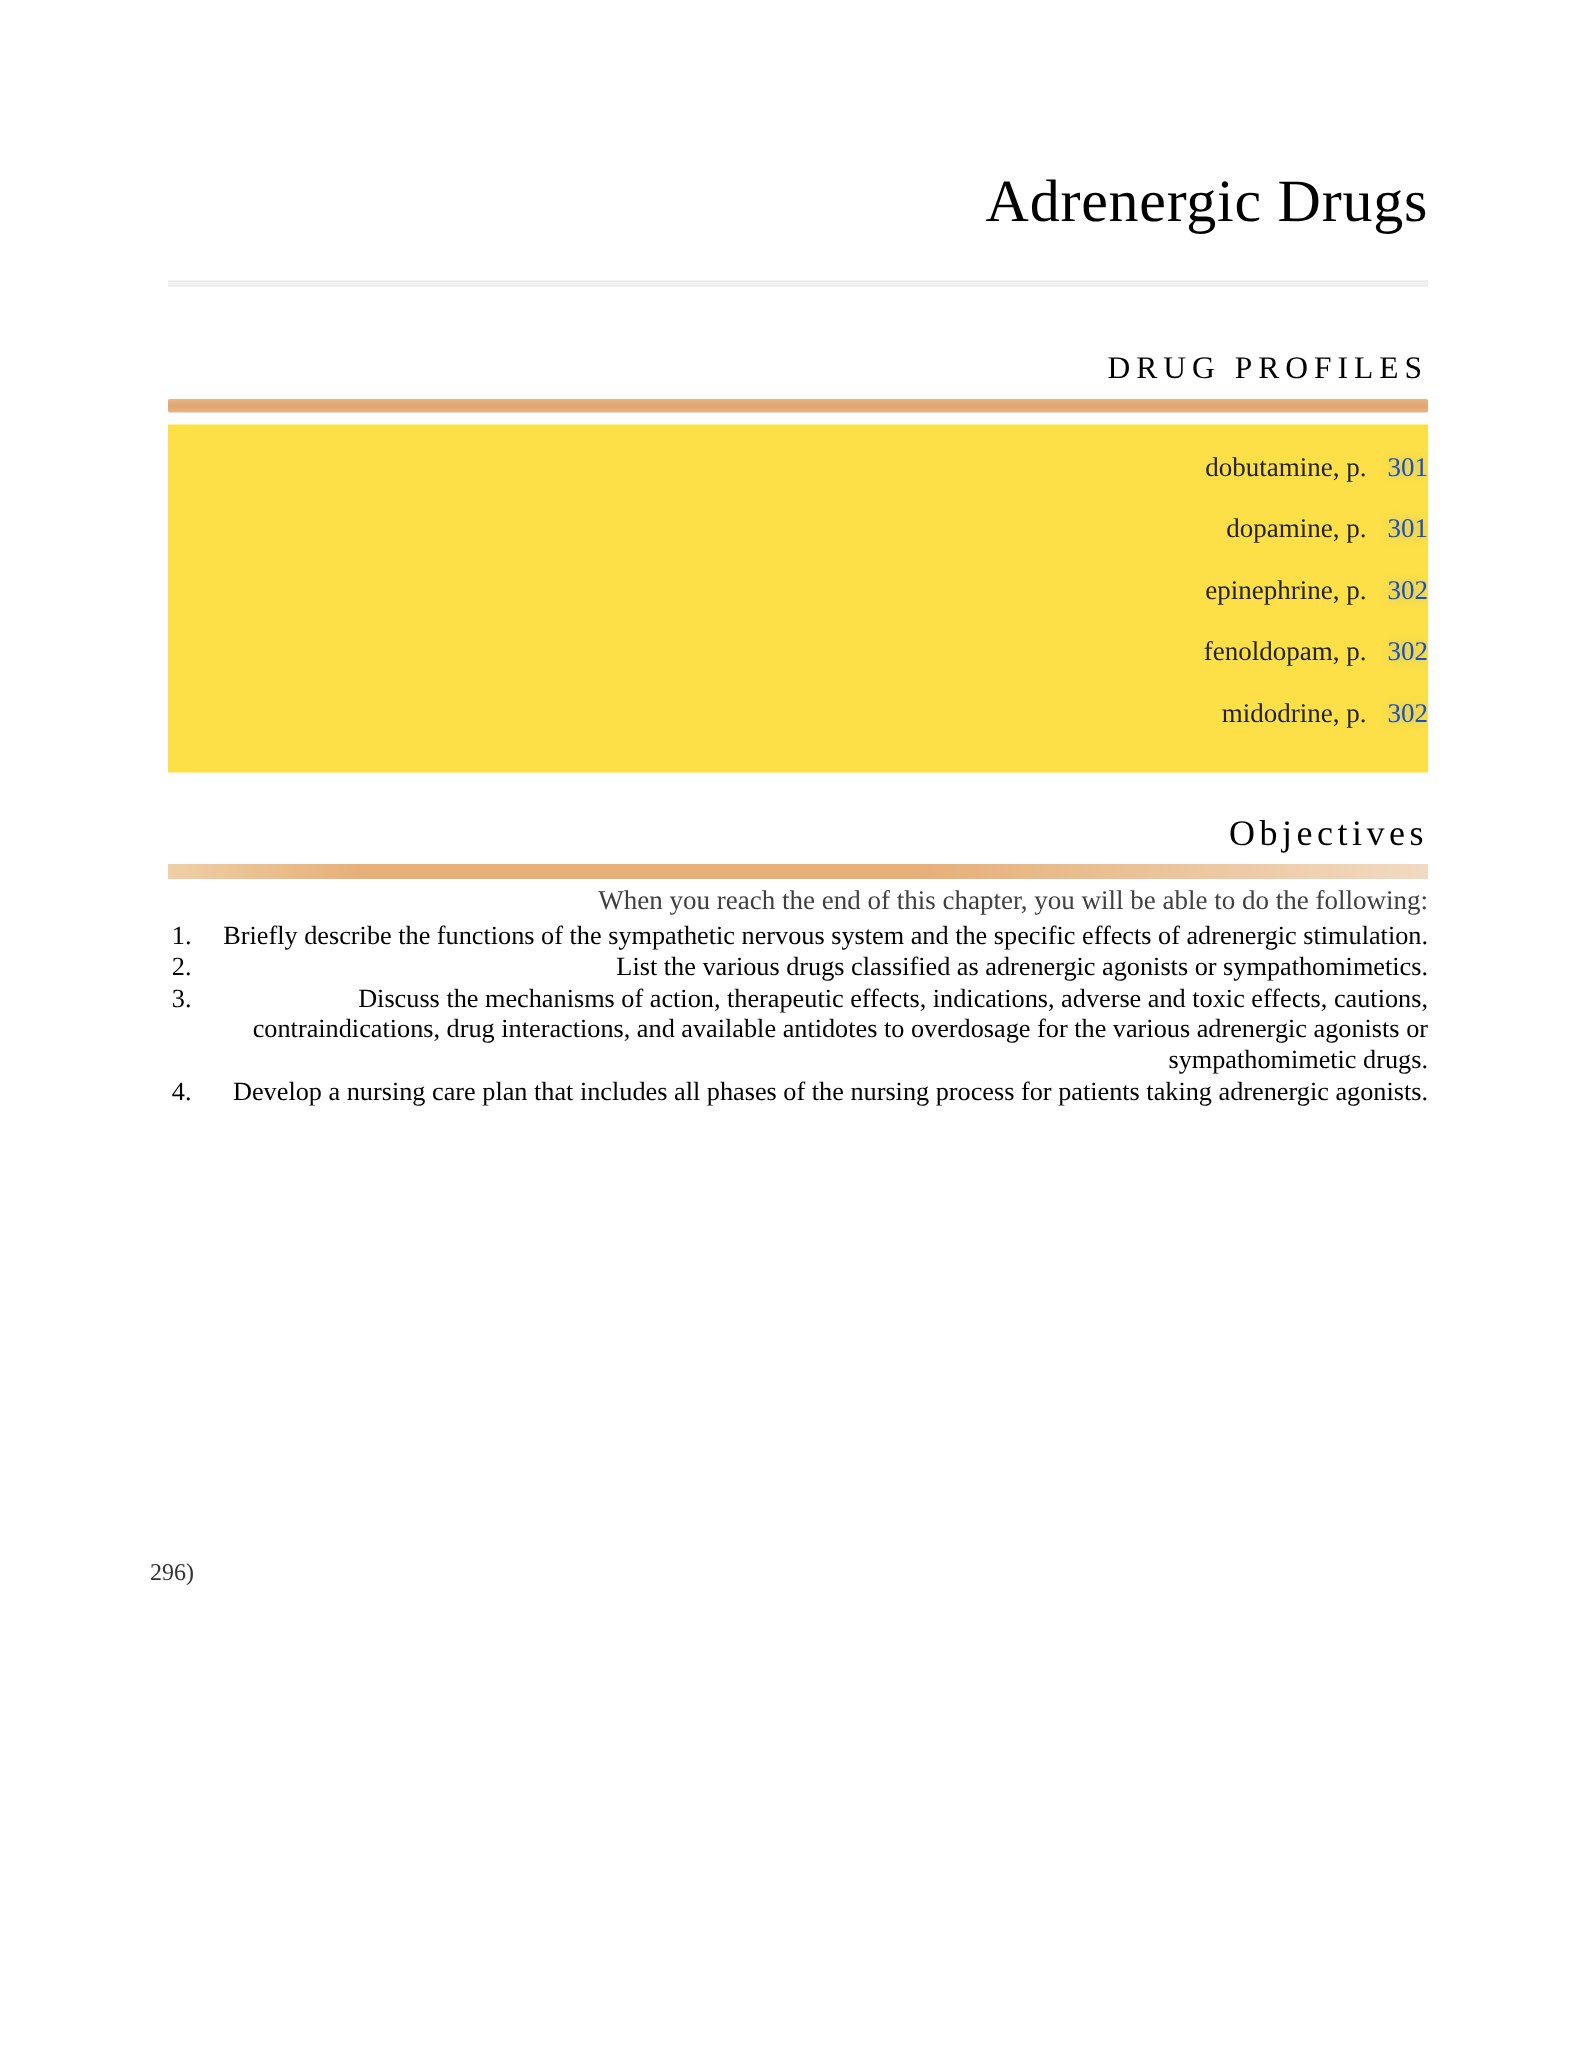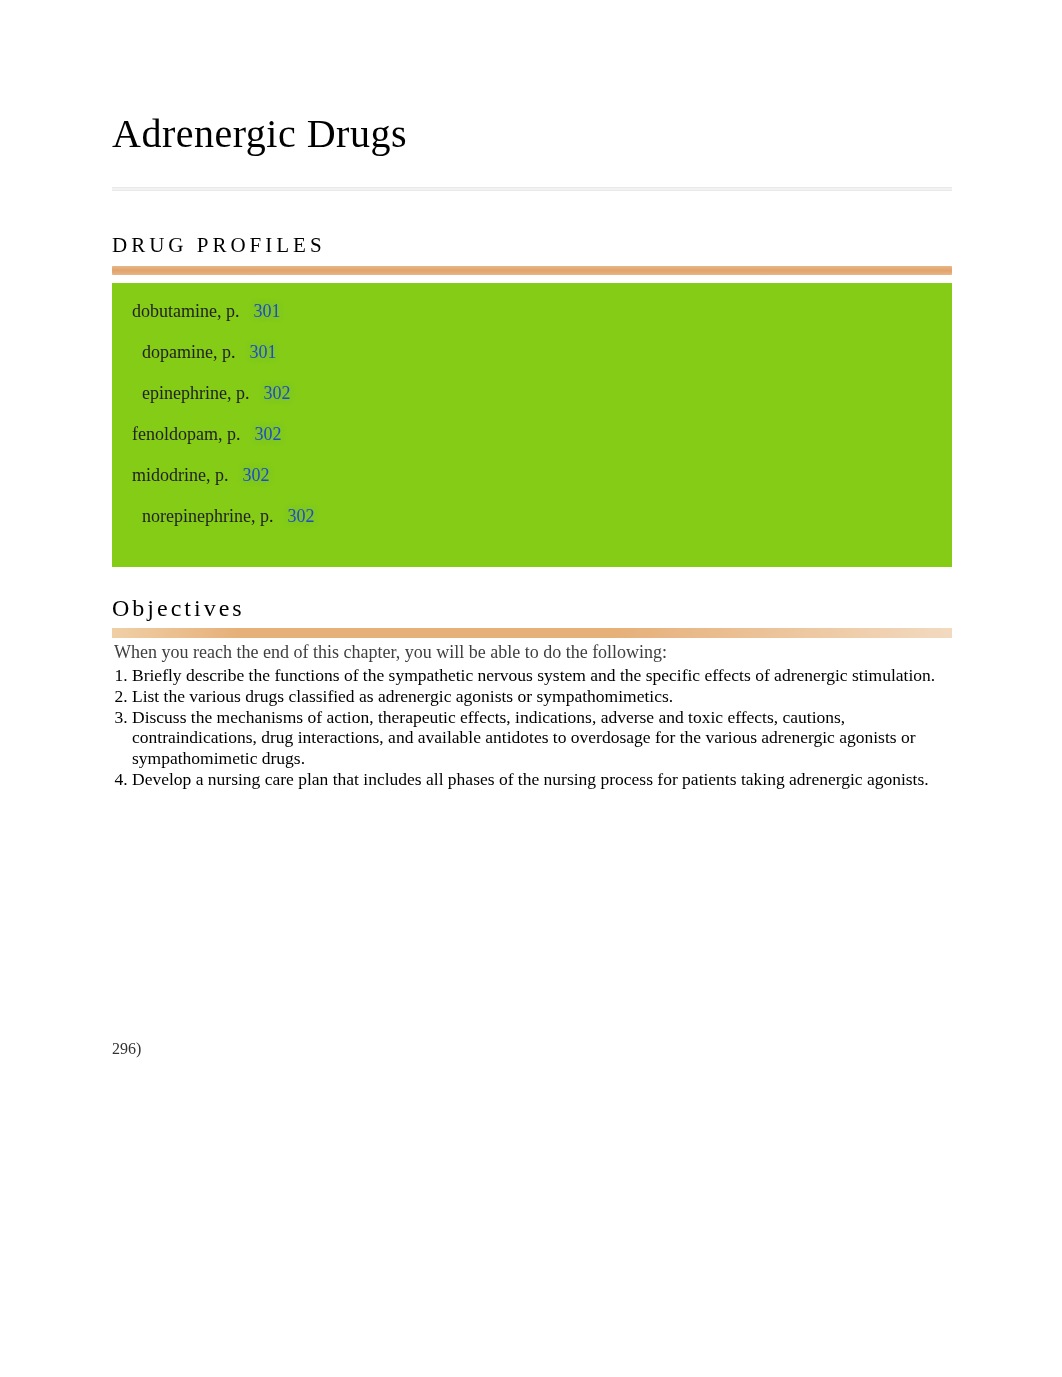--- a/index.html
+++ b/index.html
@@ -6,20 +6,21 @@
     body {
       width: 1062px;
       height: 1377px;
       background: #ffffff;
       font-family: Georgia, 'Times New Roman', serif;
       color: #000;
       position: relative;
     }
     .page {
       padding: 110px 110px 0 112px;
+      text-align: right;
     }
     .chapter-title {
       font-size: 40px;
       font-weight: normal;
       letter-spacing: 0.5px;
       margin-bottom: 30px;
     }
     .title-rule {
       height: 4px;
       background: #f2f2f2;
@@ -33,22 +34,22 @@
       font-weight: normal;
       margin-bottom: 8px;
     }
     .orange-bar {
       height: 9px;
       background: linear-gradient(#e7b588,#e2a46b,#e7b588);
       border-radius: 1px;
       margin-bottom: 8px;
     }
     .drug-list {
-      background: #84cc16;
-      padding: 8px 0 30px 0;
+      background: #fde047;
+      padding: 8px 0 19px 0;
       margin-bottom: 4px;
     }
     .drug-item {
       padding: 10px 0 10px 0;
       font-size: 18px;
       color: #222;
     }
     .drug-item .label { display: inline; }
     .page-link {
       color: #1b4fc0;
@@ -81,21 +82,21 @@
       font-size: 17.5px;
       line-height: 1.15;
     }
     .obj-list li {
       margin: 1px 0;
       padding-left: 0;
     }
     .obj-list li .txt { display: inline; }
     .stray {
       position: absolute;
-      left: 112px;
+      left: 100px;
       top: 1040px;
       font-size: 16px;
       color: #333;
     }
     .soft-shadow-row {
       box-shadow: 0 4px 12px -6px rgba(200,150,90,0.35);
     }
   </style>
 </head>
 <body>
@@ -107,21 +108,20 @@
   <h2 class="section-heading">DRUG PROFILES</h2>
   <div class="orange-bar"></div>
 
   <div class="drug-list">
 
   <div class="drug-item ind-a"><span class="label">dobutamine, p.</span><a class="page-link">301</a></div>
       <div class="drug-item ind-b"><span class="label">dopamine, p.</span><a class="page-link">301</a></div>
       <div class="drug-item ind-b"><span class="label">epinephrine, p.</span><a class="page-link">302</a></div>
       <div class="drug-item ind-a"><span class="label">fenoldopam, p.</span><a class="page-link">302</a></div>
       <div class="drug-item ind-a"><span class="label">midodrine, p.</span><a class="page-link">302</a></div>
-      <div class="drug-item ind-b"><span class="label">norepinephrine, p.</span><a class="page-link">302</a></div>
     </div>
 
   <h2 class="objectives-heading">Objectives</h2>
   <div class="obj-orange soft-shadow-row"></div>
   <p class="obj-lead">When you reach the end of this chapter, you will be able to do the following:</p>
   <ol class="obj-list">
       <li><span class="txt">Briefly describe the functions of the sympathetic nervous system and the specific effects of adrenergic stimulation.</span></li>
       <li><span class="txt">List the various drugs classified as adrenergic agonists or sympathomimetics.</span></li>
       <li><span class="txt">Discuss the mechanisms of action, therapeutic effects, indications, adverse and toxic effects, cautions, contraindications, drug interactions, and available antidotes to overdosage for the various adrenergic agonists or sympathomimetic drugs.</span></li>
       <li><span class="txt">Develop a nursing care plan that includes all phases of the nursing process for patients taking adrenergic agonists.</span></li>

